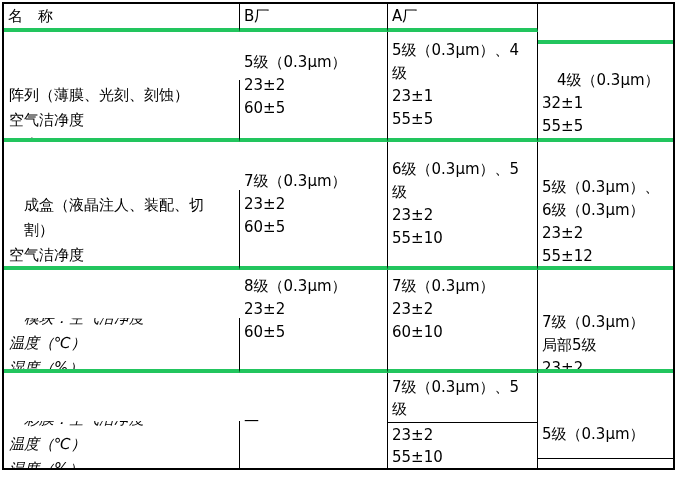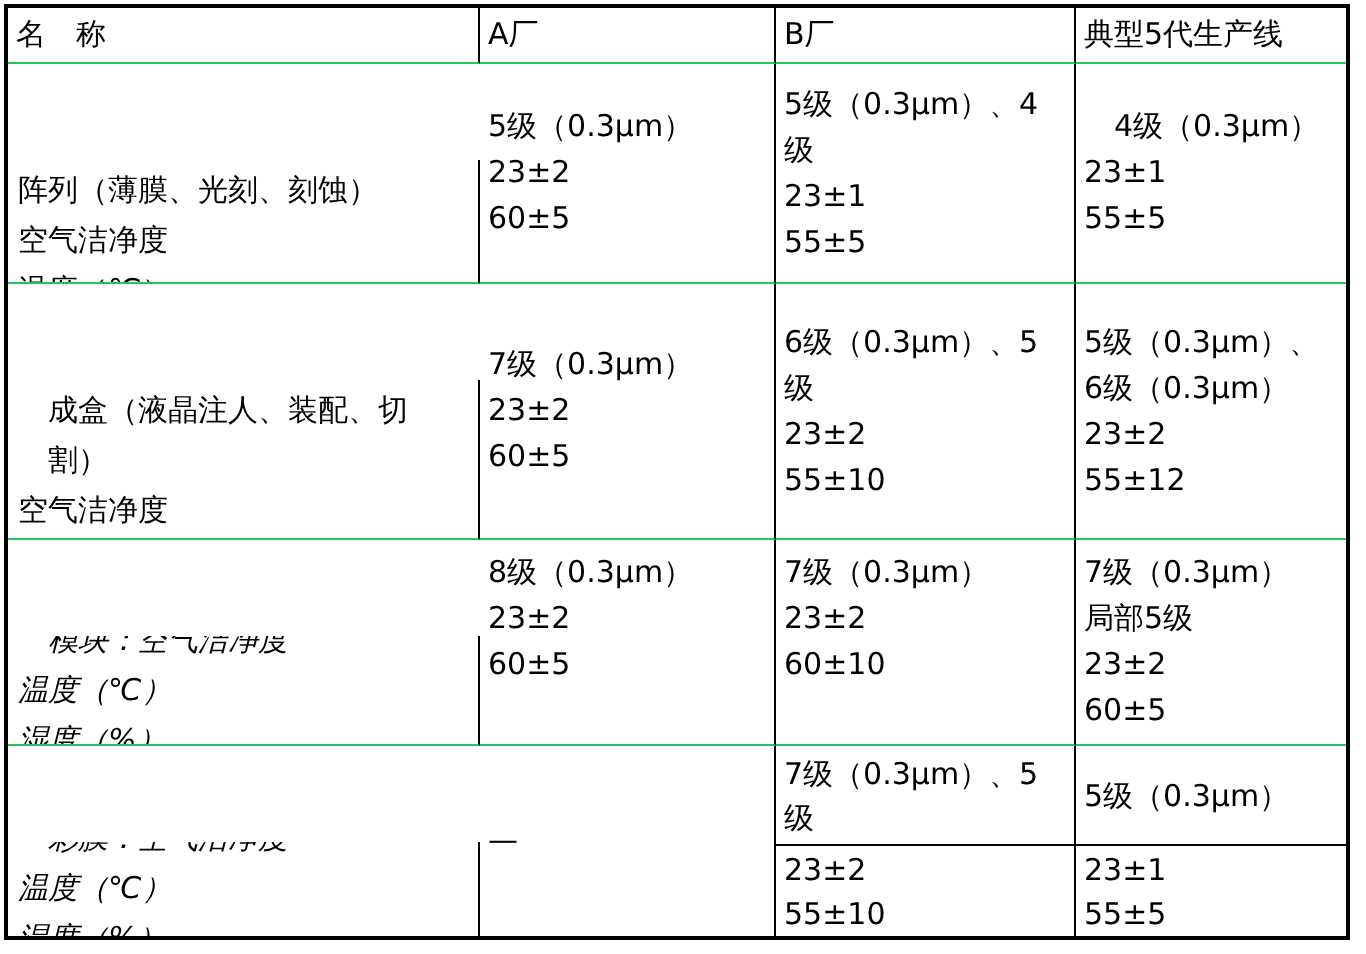--- a/index.html
+++ b/index.html
@@ -13,26 +13,26 @@
   .tbl {
     display: grid;
     grid-template-columns: 236px 148px 150px 135px;
     grid-template-rows: 28px 110px 128px 103px 95px;
     border: 2px solid #000;
     width: 673px;
     background: #fff;
   }
   .cell {
     border-right: 1px solid #000;
-    border-bottom: 1px solid #22c55e;
+    border-bottom: 4px solid #22c55e;
     font-size: 15px;
     overflow: hidden;
     white-space: pre-line;
   }
-  .lc { border-right: none; }
+  .lc { border-right: none; margin-top: 36px; }
   .lr { border-bottom: none; }
   
   .h { display: flex; align-items: center; padding-left: 4px; line-height: 17px; }
   
   .name { padding: 3px 17px 0 5px; line-height: 25px; margin-top: 48px; }
   .name.vc { display: flex; flex-direction: column; justify-content: center; padding-top: 0; font-style: italic; }
   
   .data {
     padding: 0 2px 0 4px;
     line-height: 23px;
@@ -49,37 +49,37 @@
   }
   .sub-top { border-bottom: 1px solid #000; }
 </style>
 </head>
 <body>
 
 <div class="page">
   <div class="tbl">
 
     <div class="cell h">名　称</div>
+    <div class="cell h">B厂</div>
     <div class="cell h">A厂</div>
-    <div class="cell h">B厂</div>
     <div class="cell h lc">典型5代生产线</div>
 
     <div class="cell name">阵列（薄膜、光刻、刻蚀）
 空气洁净度
 温度（℃）
 湿度（%）</div>
     <div class="cell data">5级（0.3μm）
 23±2
 60±5</div>
     <div class="cell data">5级（0.3μm）、4
 级
 23±1
 55±5</div>
     <div class="cell data lc">　4级（0.3μm）
-23±1
+32±1
 55±5</div>
 
     <div class="cell name">　成盒（液晶注人、装配、切
 　割）
 空气洁净度
 温度（℃）
 湿度（%）</div>
     <div class="cell data">7级（0.3μm）
 23±2
 60±5</div>

